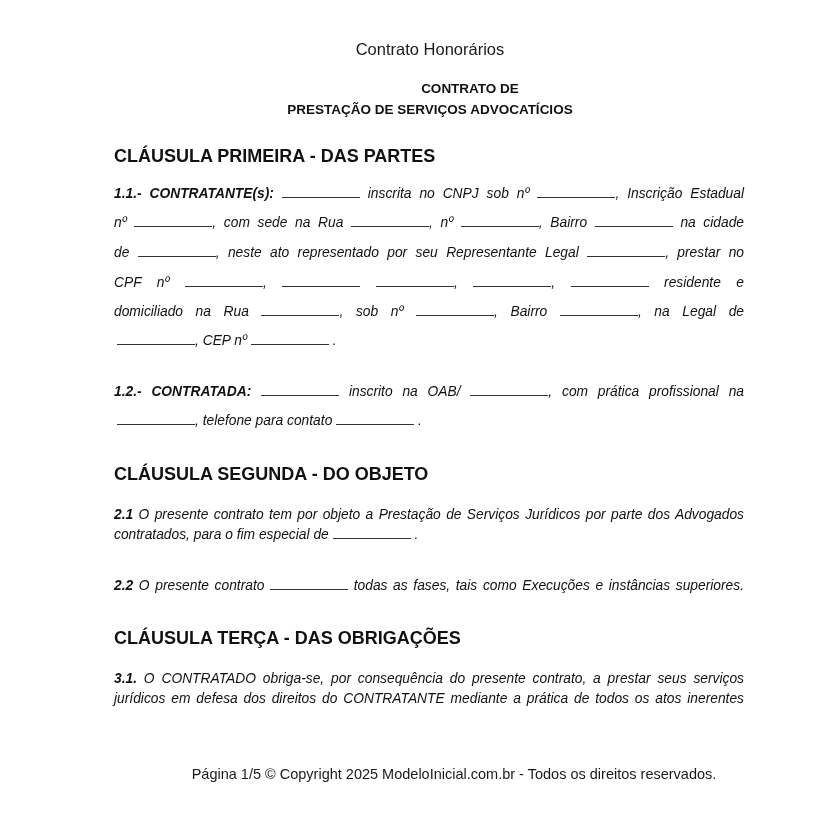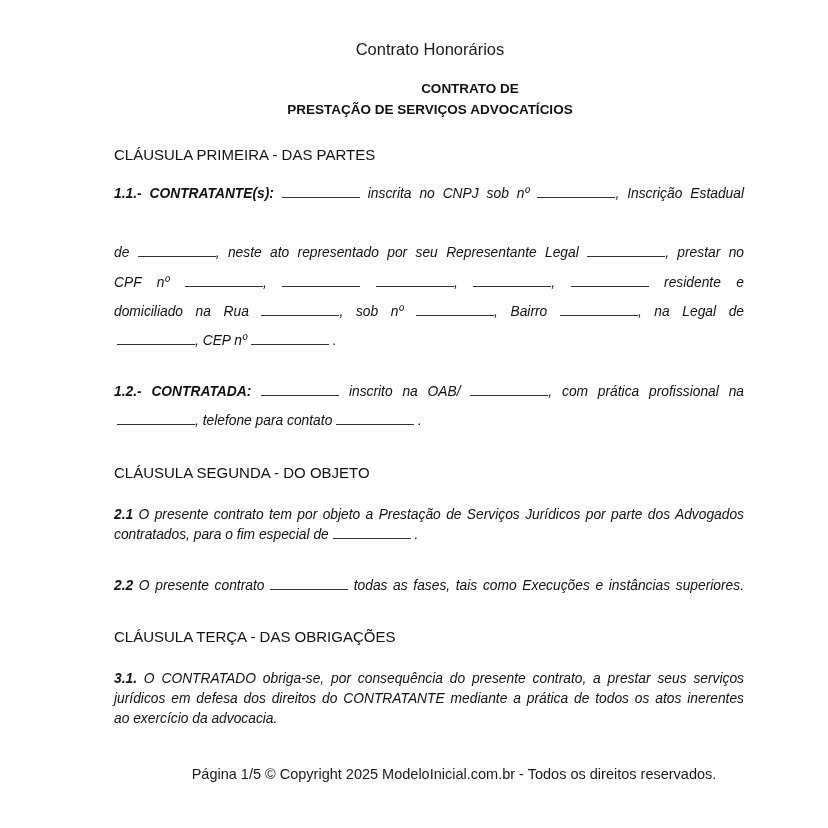--- a/index.html
+++ b/index.html
@@ -3,21 +3,21 @@
 <meta charset="utf-8">
 <style>
   html, body { margin: 0; padding: 0; background: #ffffff; }
   body { width: 828px; height: 828px; position: relative; overflow: hidden;
          font-family: "Liberation Sans", sans-serif; color: #111111; }
   .page { position: absolute; left: 16px; top: 0; width: 828px; height: 828px; background: #ffffff; }
   .hdr { position: absolute; left: 0; width: 828px; text-align: center; top: 40px; font-size: 16.5px; color: #1a1a1a; }
   .title { position: absolute; left: 0; width: 828px; text-align: center; font-weight: bold; font-size: 13.5px; }
   .t1 { top: 81px; padding-left: 40px; }
   .t2 { top: 102px; }
-  .sec { position: absolute; left: 98px; font-weight: normal; font-size: 15px; }
+  .sec { position: absolute; left: 98px; font-weight: bold; font-size: 18px; }
   .line { position: absolute; left: 98px; width: 630px; font-size: 13.8px; white-space: nowrap;
           text-align: justify; text-align-last: justify; font-style: italic; }
   .line.last { text-align-last: left; }
   .line b { font-weight: bold; }
   .blank { display: inline-block; width: 78px; border-bottom: 1px solid #333; height: 10px; vertical-align: baseline; }
   .footer { position: absolute; left: 0; width: 828px; text-align: center; top: 766px; font-size: 14.5px; color: #1a1a1a; padding-left: 24px; }
 </style>
 </head>
 <body>
 
@@ -25,20 +25,21 @@
 
   <div class="hdr">Contrato Honorários</div>
 
   <div class="title t1">CONTRATO DE</div>
   <div class="title t2">PRESTAÇÃO DE SERVIÇOS ADVOCATÍCIOS</div>
 
   <div class="sec" style="top:146px">CLÁUSULA PRIMEIRA - DAS PARTES</div>
 
   <div class="line" style="top:186px"><b>1.1.- CONTRATANTE(s):</b> <span class="blank"></span><span> inscrita no CNPJ sob nº </span><span class="blank"></span><span>, Inscrição Estadual</span></div>
 
+  <div class="line" style="top:215px"><span>nº </span><span class="blank"></span><span>, com sede na Rua </span><span class="blank"></span><span>, nº </span><span class="blank"></span><span>, Bairro </span><span class="blank"></span><span> na cidade</span></div>
 
   <div class="line" style="top:245px"><span>de </span><span class="blank"></span><span>, neste ato representado por seu Representante Legal </span><span class="blank"></span><span>, prestar no</span></div>
 
   <div class="line" style="top:275px"><span>CPF nº </span><span class="blank"></span><span>, </span><span class="blank"></span><span> </span><span class="blank"></span><span>, </span><span class="blank"></span><span>, </span><span class="blank"></span><span> residente e</span></div>
 
   <div class="line" style="top:304px"><span>domiciliado na Rua </span><span class="blank"></span><span>, sob nº </span><span class="blank"></span><span>, Bairro </span><span class="blank"></span><span>, na Legal de</span></div>
 
   <div class="line last" style="top:333px; left:101px"><span class="blank"></span><span>, CEP nº </span><span class="blank"></span><span> .</span></div>
 
   <div class="line" style="top:384px"><b>1.2.- CONTRATADA:</b> <span class="blank"></span><span> inscrito na OAB/ </span><span class="blank"></span><span>, com prática profissional na</span></div>
@@ -49,16 +50,15 @@
 
   <div class="line" style="top:507px"><b>2.1</b><span> O presente contrato tem por objeto a Prestação de Serviços Jurídicos por parte dos Advogados</span></div>
   <div class="line last" style="top:527px"><span>contratados, para o fim especial de </span><span class="blank"></span><span> .</span></div>
 
   <div class="line" style="top:578px"><b>2.2</b><span> O presente contrato </span><span class="blank"></span><span> todas as fases, tais como Execuções e instâncias superiores.</span></div>
 
   <div class="sec" style="top:628px">CLÁUSULA TERÇA - DAS OBRIGAÇÕES</div>
 
   <div class="line" style="top:671px"><b>3.1.</b><span> O CONTRATADO obriga-se, por consequência do presente contrato, a prestar seus serviços</span></div>
   <div class="line" style="top:691px">jurídicos em defesa dos direitos do CONTRATANTE mediante a prática de todos os atos inerentes</div>
-  <div class="line last" style="top:711px">ao exercício da advocacia.</div>
 
   <div class="footer">Página 1/5 © Copyright 2025 ModeloInicial.com.br - Todos os direitos reservados.</div>
 </div>
 
 </body></html>

